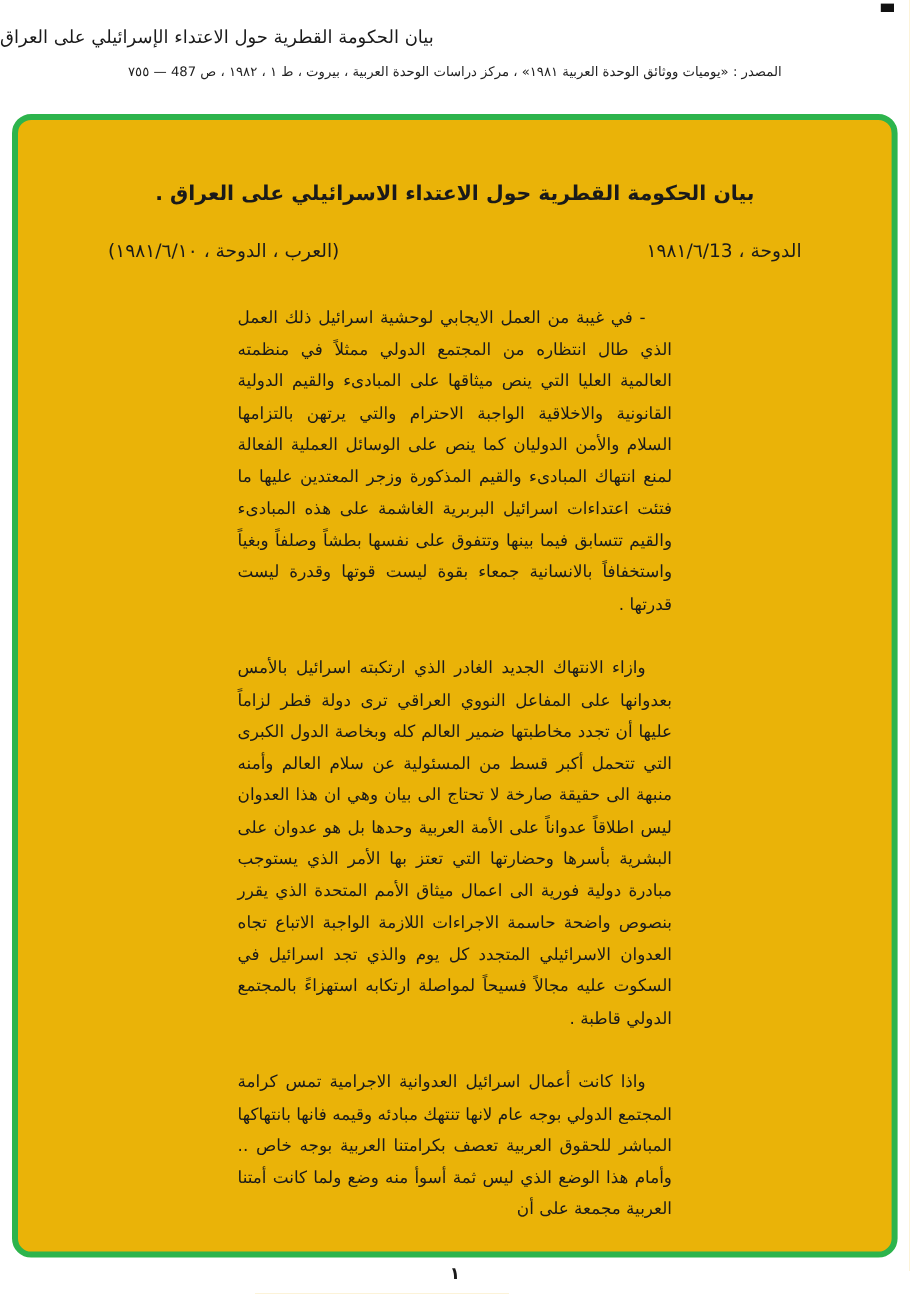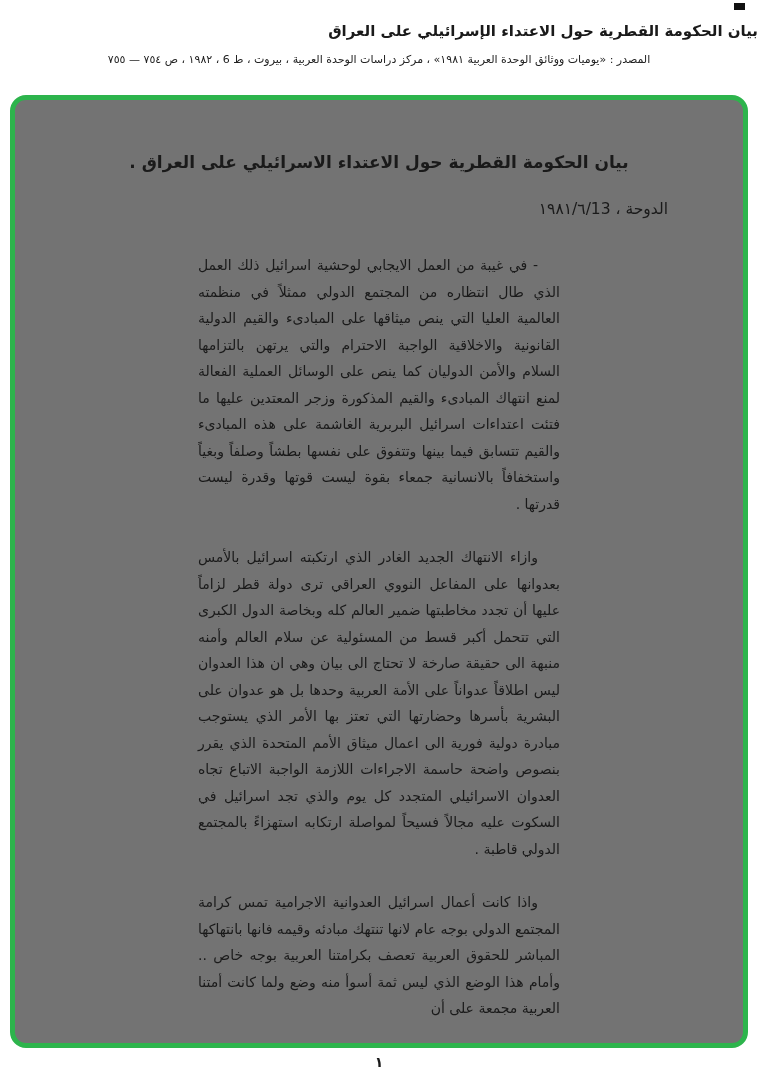--- a/index.html
+++ b/index.html
@@ -21,45 +21,44 @@
     right: 13px;
     width: 11px;
     height: 7px;
     background: #111;
   }
   .page-header {
     padding-top: 22px;
     direction: rtl;
   }
   .page-header-title {
-    text-align: right;
-    font-weight: bold;
+    text-align: left;
+    font-weight: normal;
     font-size: 15px;
     letter-spacing: 0.2px;
-    margin-left: 20px;
   }
   .source-citation {
     margin-top: 13px;
     padding: 0 14px;
     font-size: 11px;
     text-align: center;
     direction: rtl;
     color: #222;
     white-space: nowrap;
   }
   .document-frame {
     position: absolute;
     left: 10px;
     top: 95px;
     width: 738px;
     height: 953px;
     box-sizing: border-box;
     border: 5px solid #2db44c;
     border-radius: 16px;
-    background: #737373;
+    background: #eab308;
   }
   .doc-inner {
     direction: rtl;
     padding-top: 52px;
   }
   .doc-title {
     text-align: center;
     font-weight: bold;
     font-size: 17px;
     letter-spacing: 0.2px;
@@ -95,29 +94,30 @@
     font-weight: bold;
   }
 </style>
 </head>
 <body>
 
 <div class="corner-mark"></div>
 
 <div class="page-header">
   <div class="page-header-title">بيان الحكومة القطرية حول الاعتداء الإسرائيلي على العراق</div>
-  <div class="source-citation">المصدر :  «يوميات ووثائق الوحدة العربية ١٩٨١» ، مركز دراسات الوحدة العربية ، بيروت ، ط 6 ، ١٩٨٢ ، ص ٧٥٤ — ٧٥٥</div>
+  <div class="source-citation">المصدر :  «يوميات ووثائق الوحدة العربية ١٩٨١» ، مركز دراسات الوحدة العربية ، بيروت ، ط ١ ، ١٩٨٢ ، ص 487 — ٧٥٥</div>
 </div>
 
 <div class="document-frame" style="border-color: rgb(45, 180, 76);">
   <div class="doc-inner">
     <div class="doc-title">بيان الحكومة القطرية حول الاعتداء الاسرائيلي على العراق .</div>
 
     <div class="dateline">
       <span>الدوحة ، ١٩٨١/٦/13</span>
+      <span>(العرب ، الدوحة ، ١٩٨١/٦/١٠)</span>
     </div>
 
     <div class="doc-body">
       <p>- في غيبة من العمل الايجابي لوحشية اسرائيل ذلك العمل الذي طال انتظاره من المجتمع الدولي ممثلاً في منظمته العالمية العليا التي ينص ميثاقها على المبادىء والقيم الدولية القانونية والاخلاقية الواجبة الاحترام والتي يرتهن بالتزامها السلام والأمن الدوليان كما ينص على الوسائل العملية الفعالة لمنع انتهاك المبادىء والقيم المذكورة وزجر المعتدين عليها ما فتئت اعتداءات اسرائيل البربرية الغاشمة على هذه المبادىء والقيم تتسابق فيما بينها وتتفوق على نفسها بطشاً وصلفاً وبغياً واستخفافاً بالانسانية جمعاء بقوة ليست قوتها وقدرة ليست قدرتها .</p>
       <p>وازاء الانتهاك الجديد الغادر الذي ارتكبته اسرائيل بالأمس بعدوانها على المفاعل النووي العراقي ترى دولة قطر لزاماً عليها أن تجدد مخاطبتها ضمير العالم كله وبخاصة الدول الكبرى التي تتحمل أكبر قسط من المسئولية عن سلام العالم وأمنه منبهة الى حقيقة صارخة لا تحتاج الى بيان وهي ان هذا العدوان ليس اطلاقاً عدواناً على الأمة العربية وحدها بل هو عدوان على البشرية بأسرها وحضارتها التي تعتز بها الأمر الذي يستوجب مبادرة دولية فورية الى اعمال ميثاق الأمم المتحدة الذي يقرر بنصوص واضحة حاسمة الاجراءات اللازمة الواجبة الاتباع تجاه العدوان الاسرائيلي المتجدد كل يوم والذي تجد اسرائيل في السكوت عليه مجالاً فسيحاً لمواصلة ارتكابه استهزاءً بالمجتمع الدولي قاطبة .</p>
       <p>واذا كانت أعمال اسرائيل العدوانية الاجرامية تمس كرامة المجتمع الدولي بوجه عام لانها تنتهك مبادئه وقيمه فانها بانتهاكها المباشر للحقوق العربية تعصف بكرامتنا العربية بوجه خاص .. وأمام هذا الوضع الذي ليس ثمة أسوأ منه وضع ولما كانت أمتنا العربية مجمعة على أن</p>
     </div>
   </div>
 </div>
 

